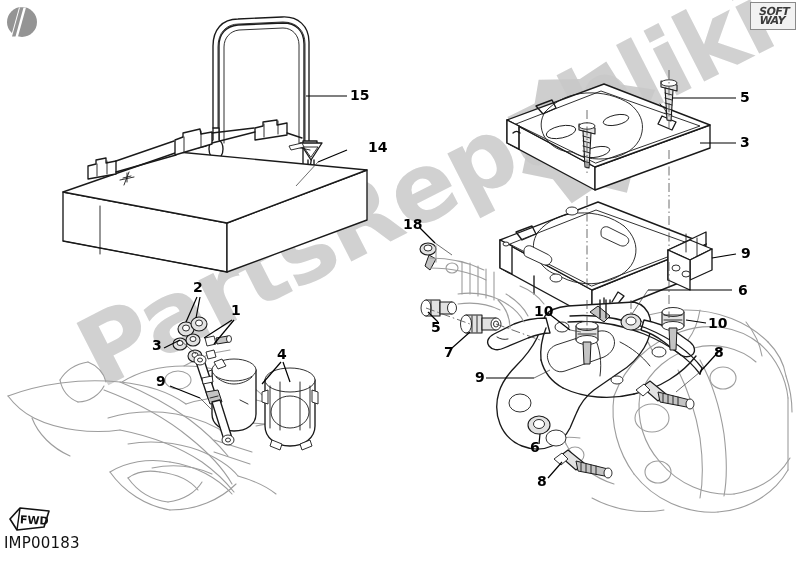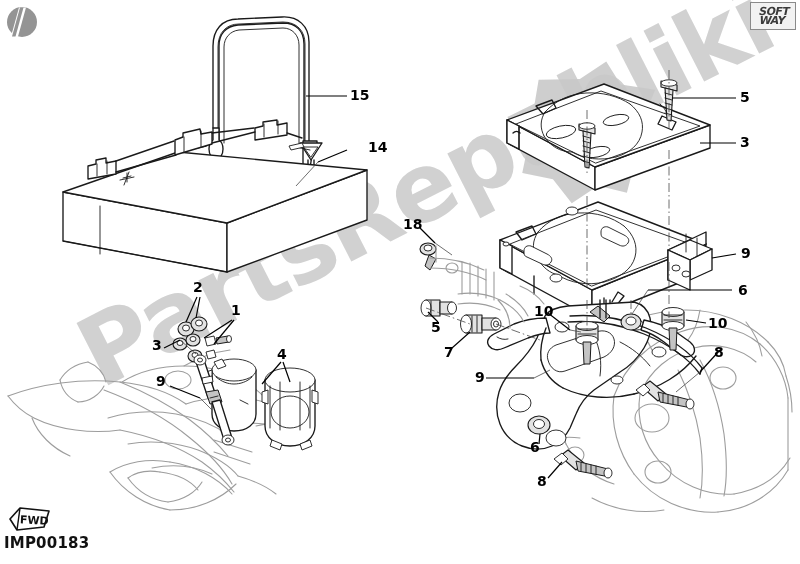--- a/index.html
+++ b/index.html
@@ -58,21 +58,21 @@
     transform:skewX(-12deg);
   }
   #logo-tr .lt .l1{display:block;letter-spacing:-.5px;}
   #logo-tr .lt .l2{display:block;letter-spacing:-.5px;}
 
   
   #fwd-marker{position:absolute;left:8px;top:505px;width:44px;height:28px;}
   #imp-code{
     position:absolute;left:4px;top:534px;
     font-family:"DejaVu Sans", sans-serif;
-    font-size:15px;font-weight:bold;color:#111;
+    font-size:15px;font-weight:normal;color:#111;
     letter-spacing:.2px;
   }
 
   
   .callout{
     position:absolute;
     font-family:"DejaVu Sans", sans-serif;
     font-weight:bold;
     font-size:14px;
     color:#000000;

